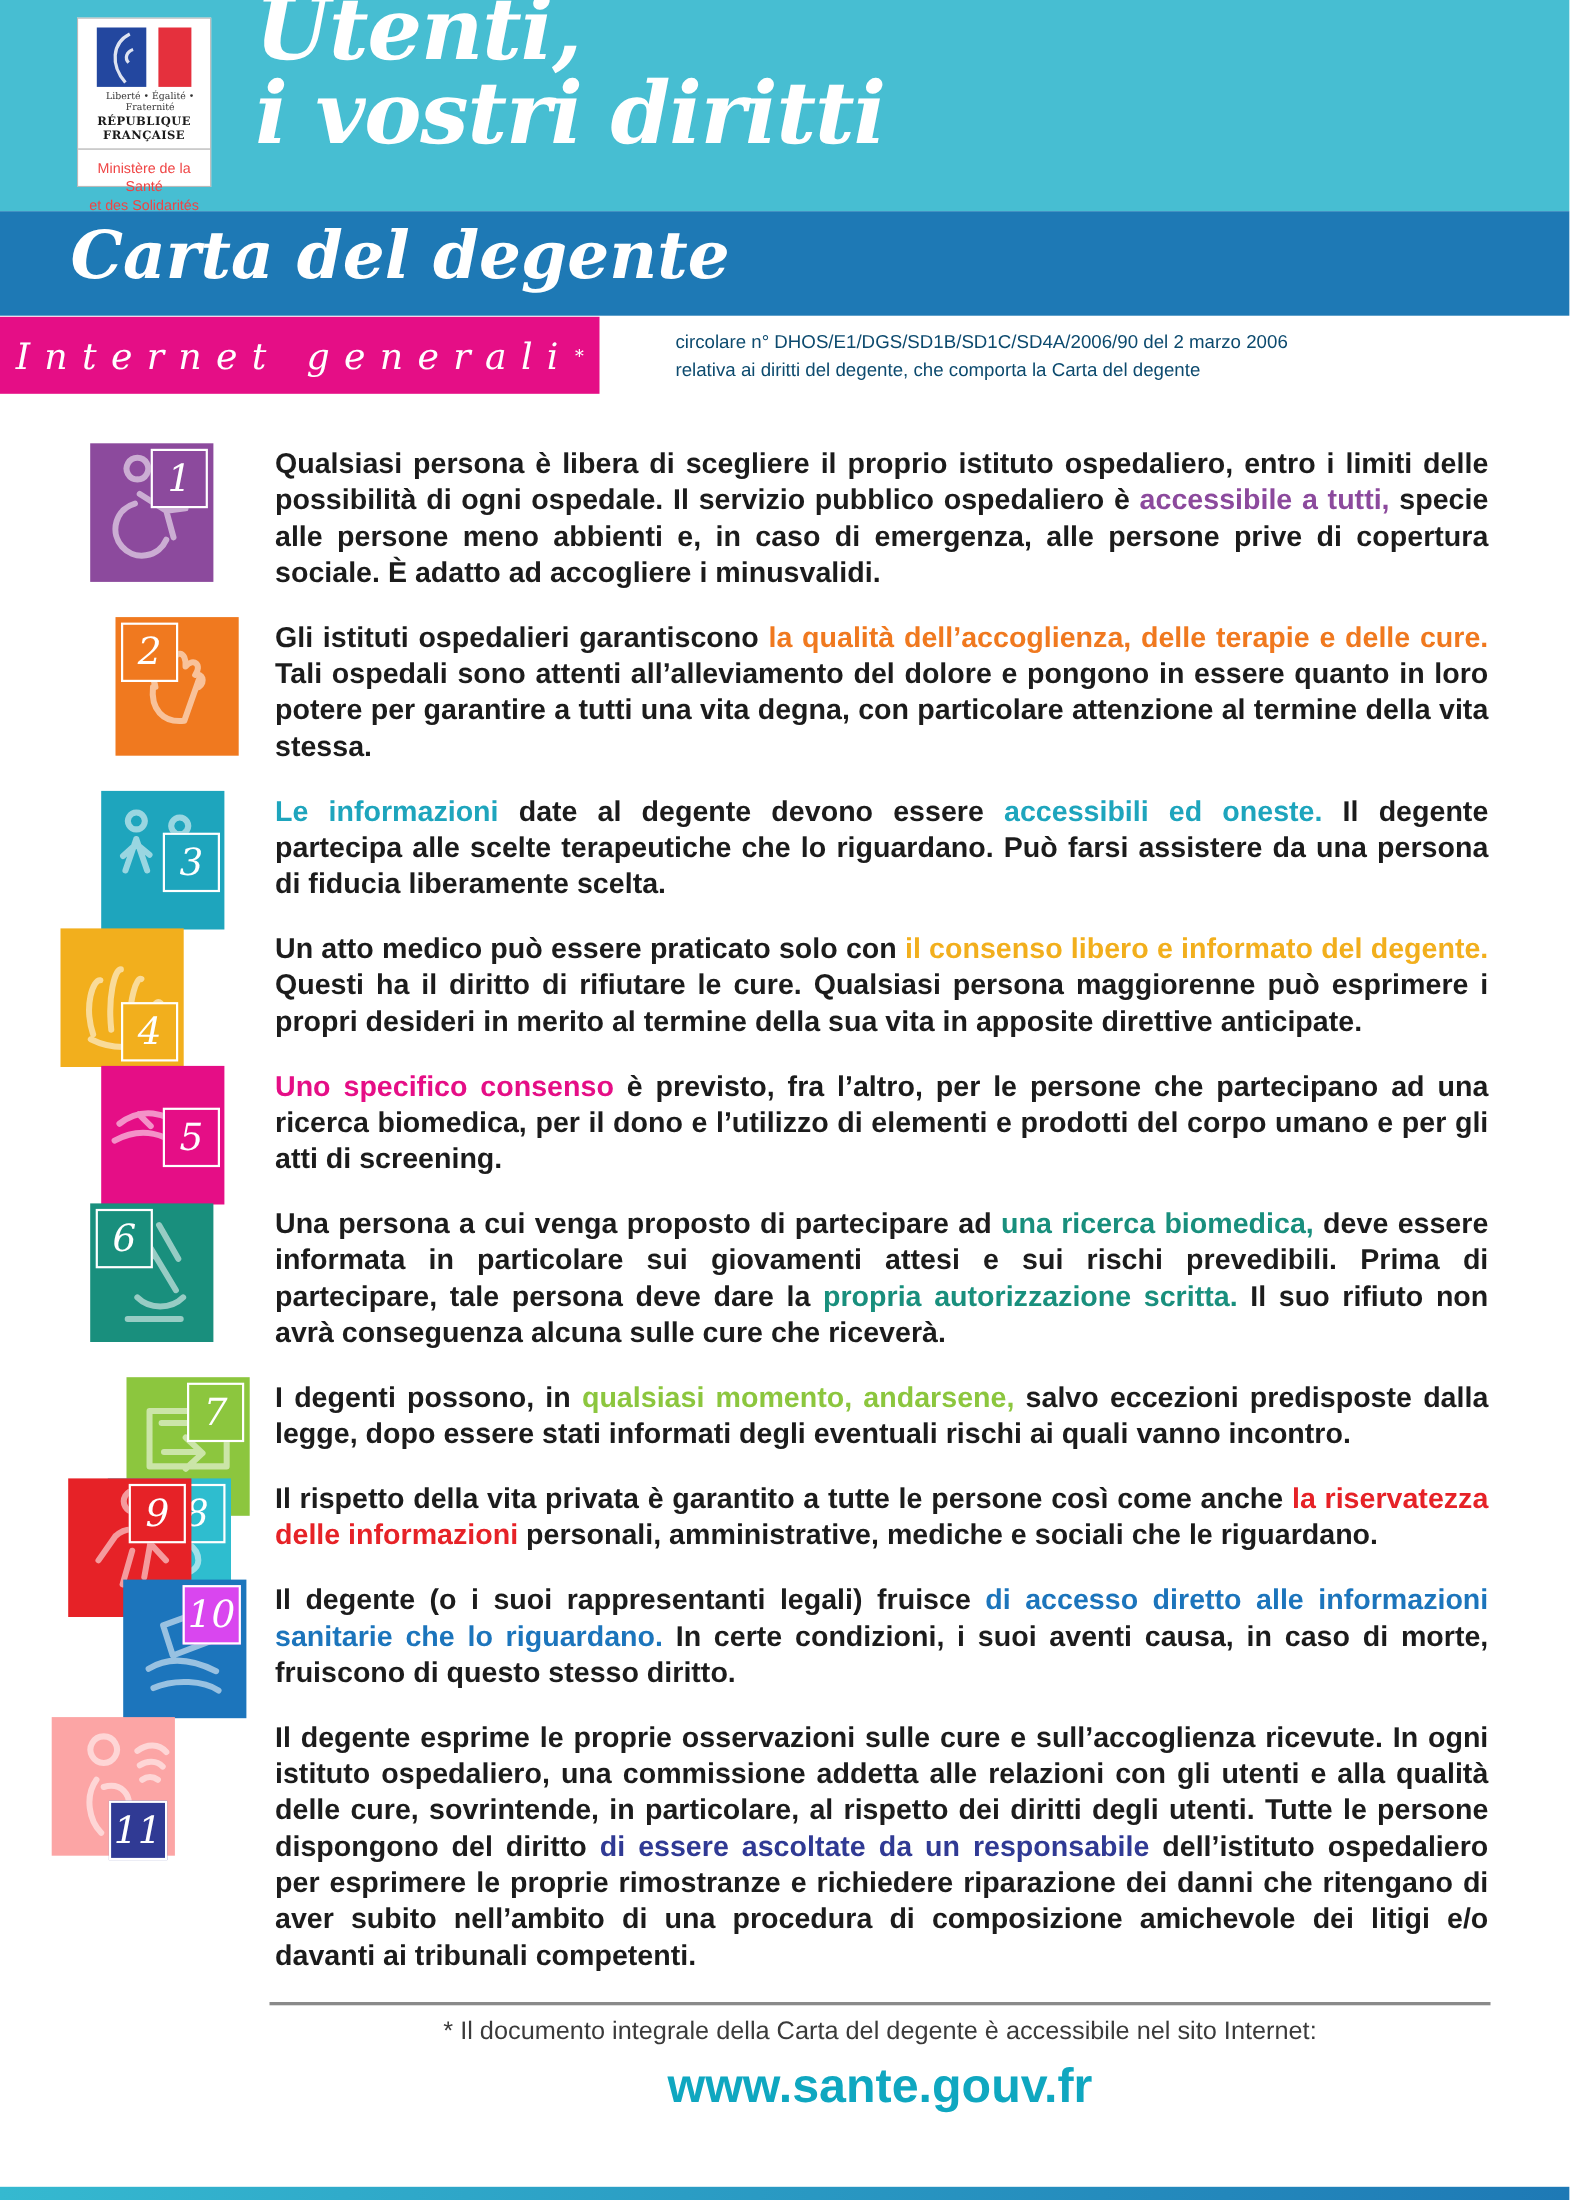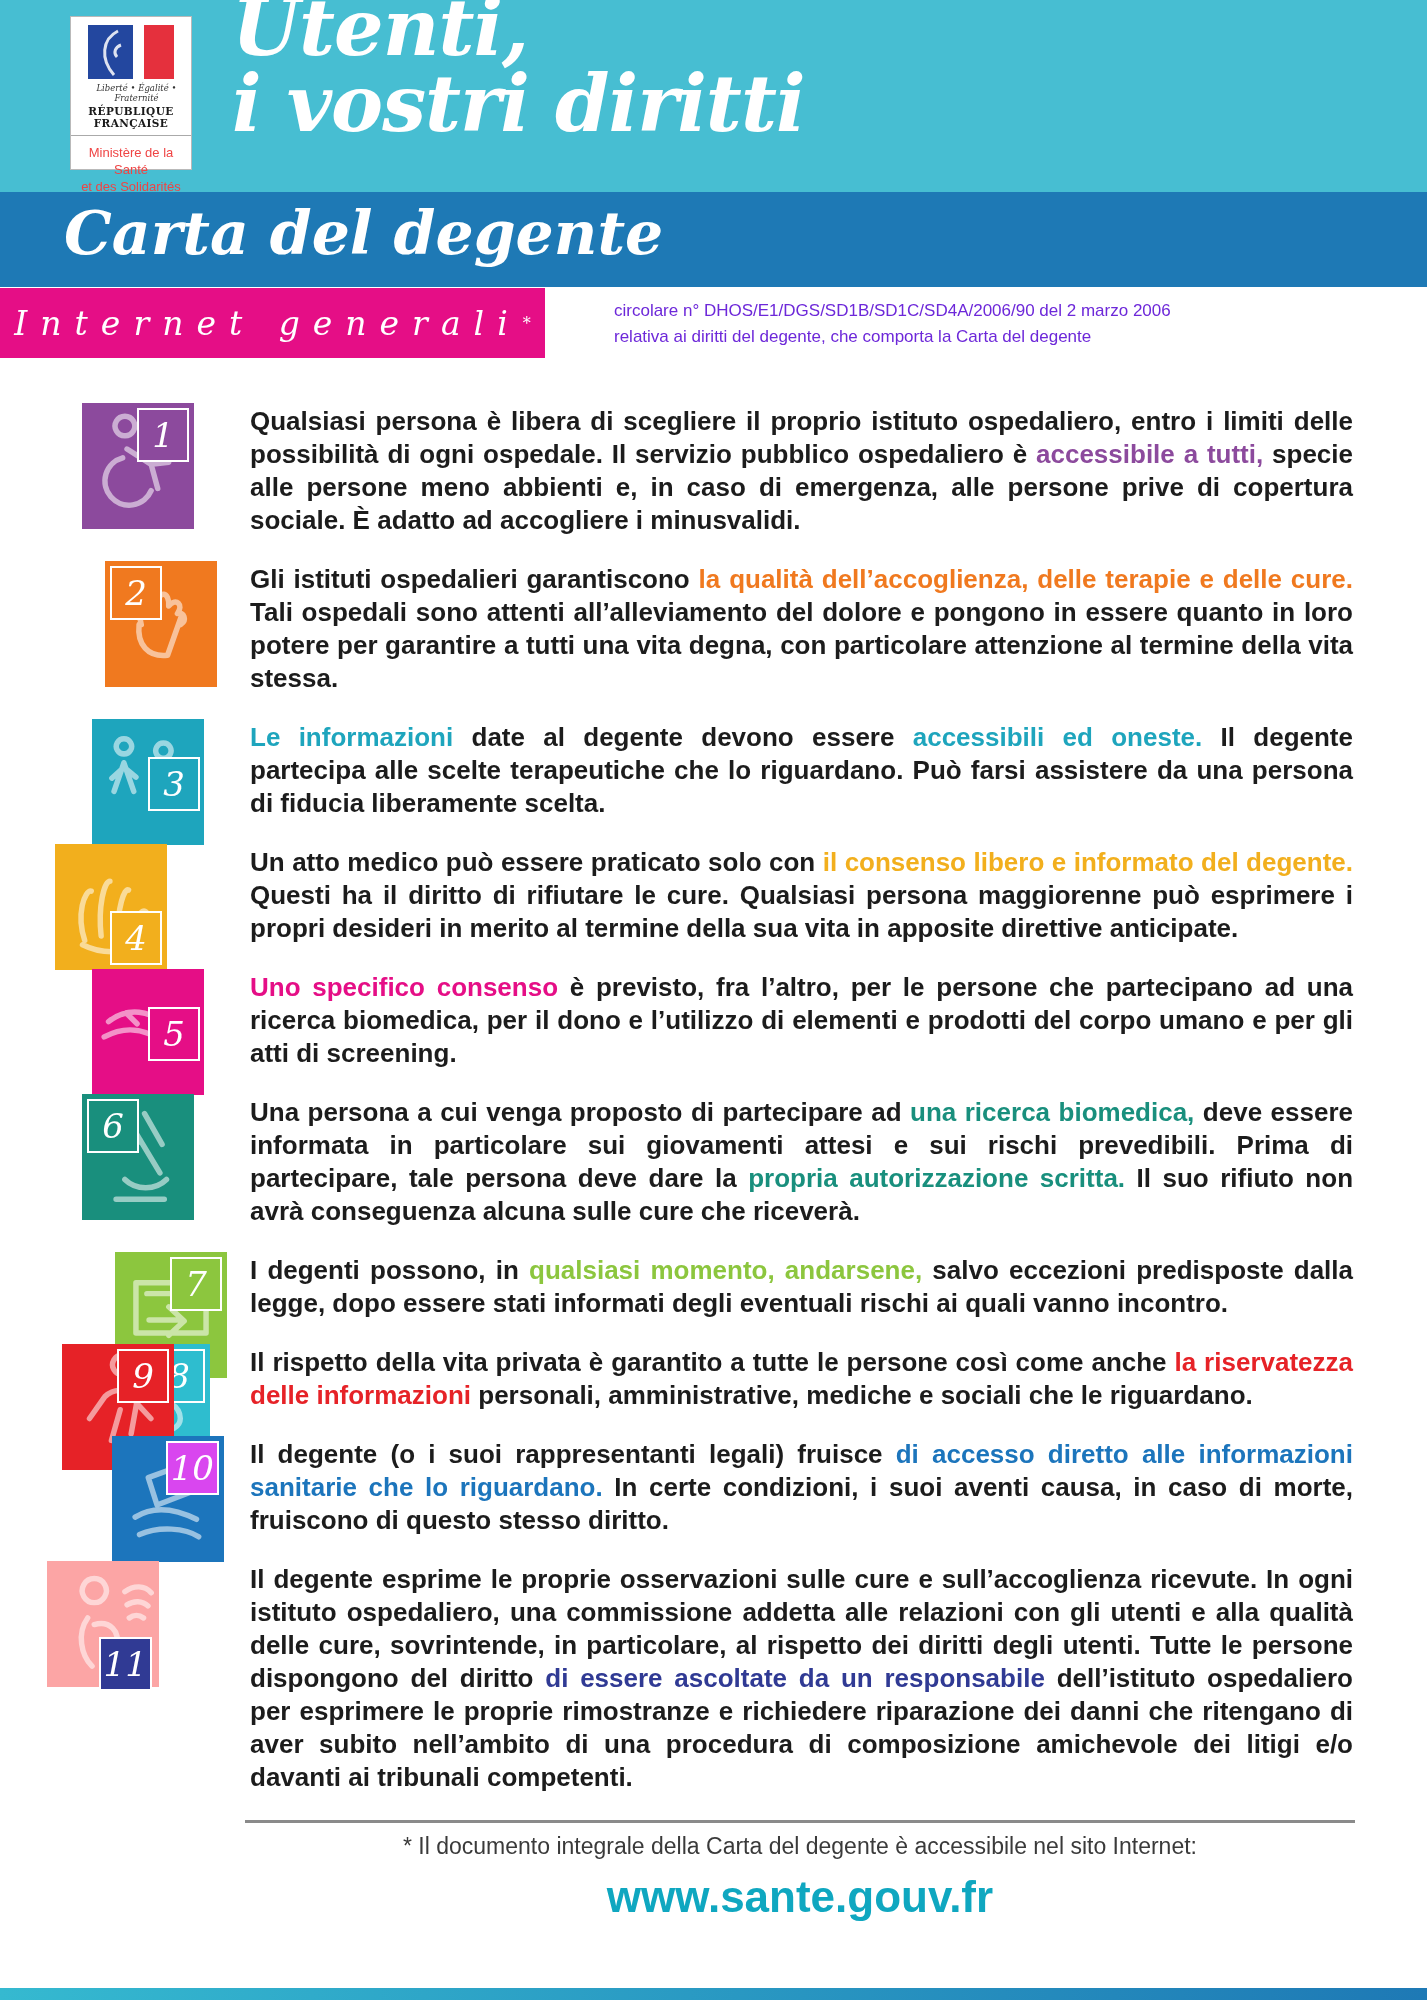--- a/index.html
+++ b/index.html
@@ -7,39 +7,39 @@
           font-family:"Liberation Sans",sans-serif;}
   
   .hdr{position:absolute;left:0;top:0;width:1427px;height:192px;background:#47bed2;}
   .logo-box{position:absolute;left:70px;top:16px;width:122px;height:154px;background:#fff;
             border:1px solid #b9b9b9;box-sizing:border-box;text-align:center;}
   .flag{width:86px;height:54px;margin:8px auto 4px auto;display:flex;}
   .flag .b{width:52%;background:#23479f;position:relative;overflow:hidden;}
   .flag .b svg{position:absolute;left:0;top:0;}
   .flag .w{width:13%;background:#fff;}
   .flag .r{width:35%;background:#e5303d;}
-  .motto{font-family:"DejaVu Serif",serif;font-style:italic;font-size:8.5px;color:#333;margin-top:2px;margin-left:11px;}
+  .motto{font-family:"DejaVu Serif",serif;font-size:8.5px;color:#333;margin-top:2px;margin-left:11px;}
   .republic{font-family:"DejaVu Serif",serif;font-size:10.5px;font-weight:bold;color:#1a1a1a;
             letter-spacing:.4px;margin-top:2px;}
   .logo-div{border-top:1px solid #aaa;margin-top:6px;padding-top:9px;}
   .ministry{font-size:13px;color:#ef4444;line-height:1.3;}
   .big-title{position:absolute;left:232px;top:-10px;color:#fff;
              font-family:"DejaVu Serif",serif;font-style:italic;font-weight:bold;
              font-size:78px;line-height:.98;letter-spacing:-1px;}
   
   .band{position:absolute;left:0;top:192px;width:1427px;height:95px;background:#1e79b5;}
   .band-title{position:absolute;left:64px;top:6px;color:#fff;font-family:"DejaVu Serif",serif;
               font-style:italic;font-weight:bold;font-size:60px;}
   
   .subrow{position:absolute;left:0;top:288px;width:1427px;height:73px;}
   .pinkbar{position:absolute;left:0;top:0;width:545px;height:70px;background:#e50e86;color:#fff;
            display:flex;align-items:center;justify-content:center;
            font-family:"DejaVu Serif",serif;font-style:italic;font-size:33px;letter-spacing:13px;}
   .pinkbar sup{font-size:16px;letter-spacing:0;margin-left:2px;}
-  .circ{position:absolute;left:614px;top:10px;font-size:17px;color:#6d28d9;line-height:1.5;}
+  .circ{position:absolute;left:614px;top:10px;font-size:17px;color:#0c4a6e;line-height:1.5;}
   
   .items{position:absolute;left:0;top:361px;width:1427px;padding-top:44px;}
   .item{position:relative;padding-left:250px;padding-right:74px;margin-bottom:26px;box-sizing:border-box;}
   .item p{margin:0;font-size:26px;line-height:33px;font-weight:bold;color:#1c1c1c;text-align:justify;}
   .item .hl{font-weight:bold;}
   .isq{position:absolute;top:-2px;width:112px;height:126px;}
   .isq svg{position:absolute;left:0;top:0;width:100%;height:100%;}
   .numbox{position:absolute;min-width:42px;height:50px;padding:0 3px;border:2px solid #fff;
           display:flex;align-items:center;justify-content:center;color:#fff;
           font-family:"DejaVu Serif",serif;font-style:italic;font-size:34px;}

